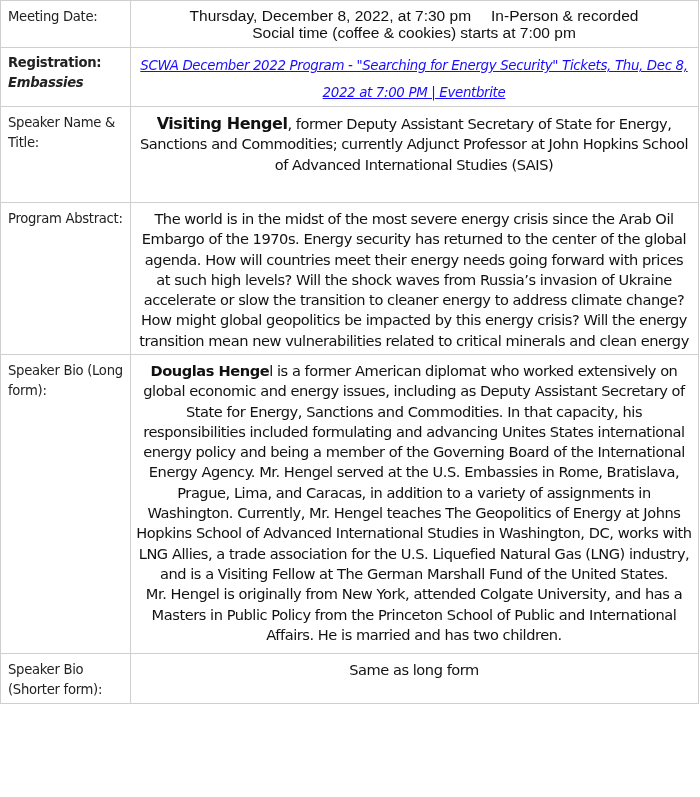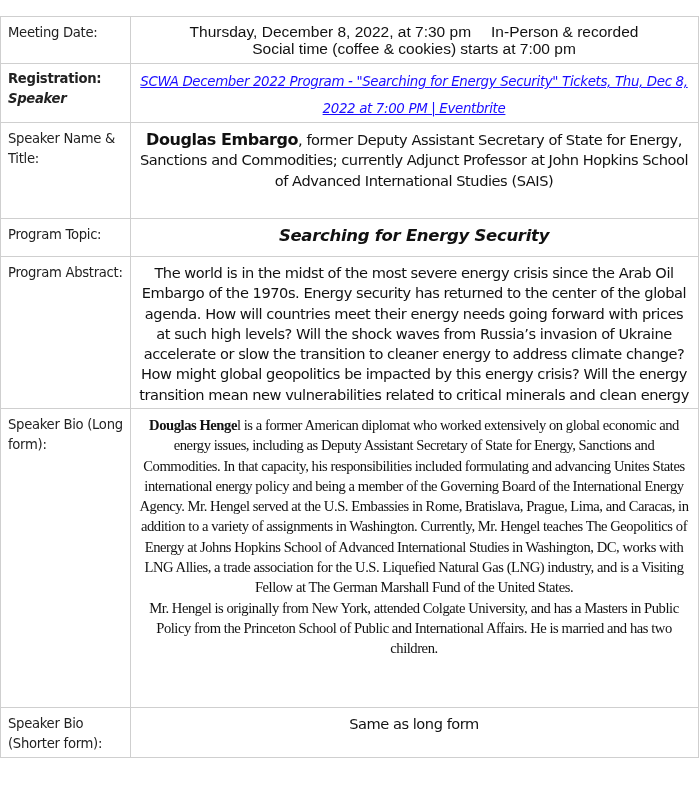--- a/index.html
+++ b/index.html
@@ -1,18 +1,18 @@
 <!DOCTYPE html>
 <html><head>
 <meta charset="utf-8">
 <style>
   html, body { margin: 0; padding: 0; background: #ffffff; }
   body { width: 700px; height: 797px; overflow: hidden; position: relative; }
   table.doc {
-    position: absolute; left: 0; top: 16px;
+    position: absolute; left: 0; top: 0;
     width: 699px;
     border-collapse: collapse;
     table-layout: fixed;
     font-family: "Liberation Sans", "DejaVu Sans", sans-serif;
     color: #111;
   }
   table.doc td {
     border: 1px solid #cfcfcf;
     vertical-align: top;
     padding: 0;
@@ -54,52 +54,46 @@
     <td class="label">Meeting Date:</td>
     <td class="value arial" style="padding-top:6px !important;">
       <div><span>Thursday, December 8, 2022, at 7:30 pm</span><span class="gap"></span><span>In-Person &amp; recorded</span></div>
       <div>Social time (coffee &amp; cookies) starts at 7:00 pm</div>
     </td>
   </tr>
 
   <tr style="height:49px;">
     <td class="label" style="padding-top:5px !important;font-weight:bold;">
       <div>Registration:</div>
-      <div class="italic">Speaker</div>
+      <div class="italic">Embassies</div>
     </td>
     <td class="value" style="padding-top:4px !important;">
       <a class="link">SCWA December 2022 Program - "Searching for Energy Security" Tickets, Thu, Dec 8, 2022 at 7:00 PM | Eventbrite</a>
     </td>
   </tr>
 
 
   <tr style="height:96px;">
     <td class="label">Speaker Name &amp; Title:</td>
     <td class="value" style="padding-top:7px !important;">
-      <span class="speaker-name-bold">Douglas Embargo</span><span>, former Deputy Assistant Secretary of State for Energy, Sanctions and Commodities; currently Adjunct Professor at John Hopkins School of Advanced International Studies (SAIS)</span>
+      <span class="speaker-name-bold">Visiting Hengel</span><span>, former Deputy Assistant Secretary of State for Energy, Sanctions and Commodities; currently Adjunct Professor at John Hopkins School of Advanced International Studies (SAIS)</span>
     </td>
   </tr>
 
-  <tr style="height:38px;">
-    <td class="label">Program Topic:</td>
-    <td class="value" style="padding-top:7px !important;">
-      <span class="topic">Searching for Energy Security</span>
-    </td>
-  </tr>
 
   <tr style="height:152px;">
     <td class="label">Program Abstract:</td>
     <td class="value" style="padding-top:6px !important;">
       <div class="clip" style="height:145px;">The world is in the midst of the most severe energy crisis since the Arab Oil Embargo of the 1970s.  Energy security has returned to the center of the global agenda.  How will countries meet their energy needs going forward with prices at such high levels?  Will the shock waves from Russia’s invasion of Ukraine accelerate or slow the transition to cleaner energy to address climate change?  How might global geopolitics be impacted by this energy crisis?  Will the energy transition mean new vulnerabilities related to critical minerals and clean energy supply chains?</div>
     </td>
   </tr>
 
   <tr style="height:299px;margin-left:20px;">
     <td class="label">Speaker Bio (Long form):</td>
-    <td class="value" style="padding-top:6px !important;font-family:Liberation Serif, serif;">
+    <td class="value" style="padding-top:6px !important;">
       <div class="clip" style="height:292px;">
         <div><b>Douglas Henge</b><span>l</span><span> is a former American diplomat who worked extensively on global economic and energy issues, including as Deputy Assistant Secretary of State for Energy, Sanctions and Commodities.  In that capacity, his responsibilities included formulating and advancing Unites States international energy policy and being a member of the Governing Board of the International Energy Agency.  Mr. Hengel served at the U.S. Embassies in Rome, Bratislava, Prague, Lima, and Caracas, in addition to a variety of assignments in Washington.  Currently, Mr. Hengel teaches The Geopolitics of Energy at Johns Hopkins School of Advanced International Studies in Washington, DC, works with LNG Allies, a trade association for the U.S. Liquefied Natural Gas (LNG) industry, and is a Visiting Fellow at The German Marshall Fund of the United States.</span></div>
         <div>Mr. Hengel is originally from New York, attended Colgate University, and has a Masters in Public Policy from the Princeton School of Public and International Affairs.  He is married and has two children.</div>
       </div>
     </td>
   </tr>
 
 
   <tr style="height:50px;margin-top:44px;">
     <td class="label">Speaker Bio (Shorter form):</td>

